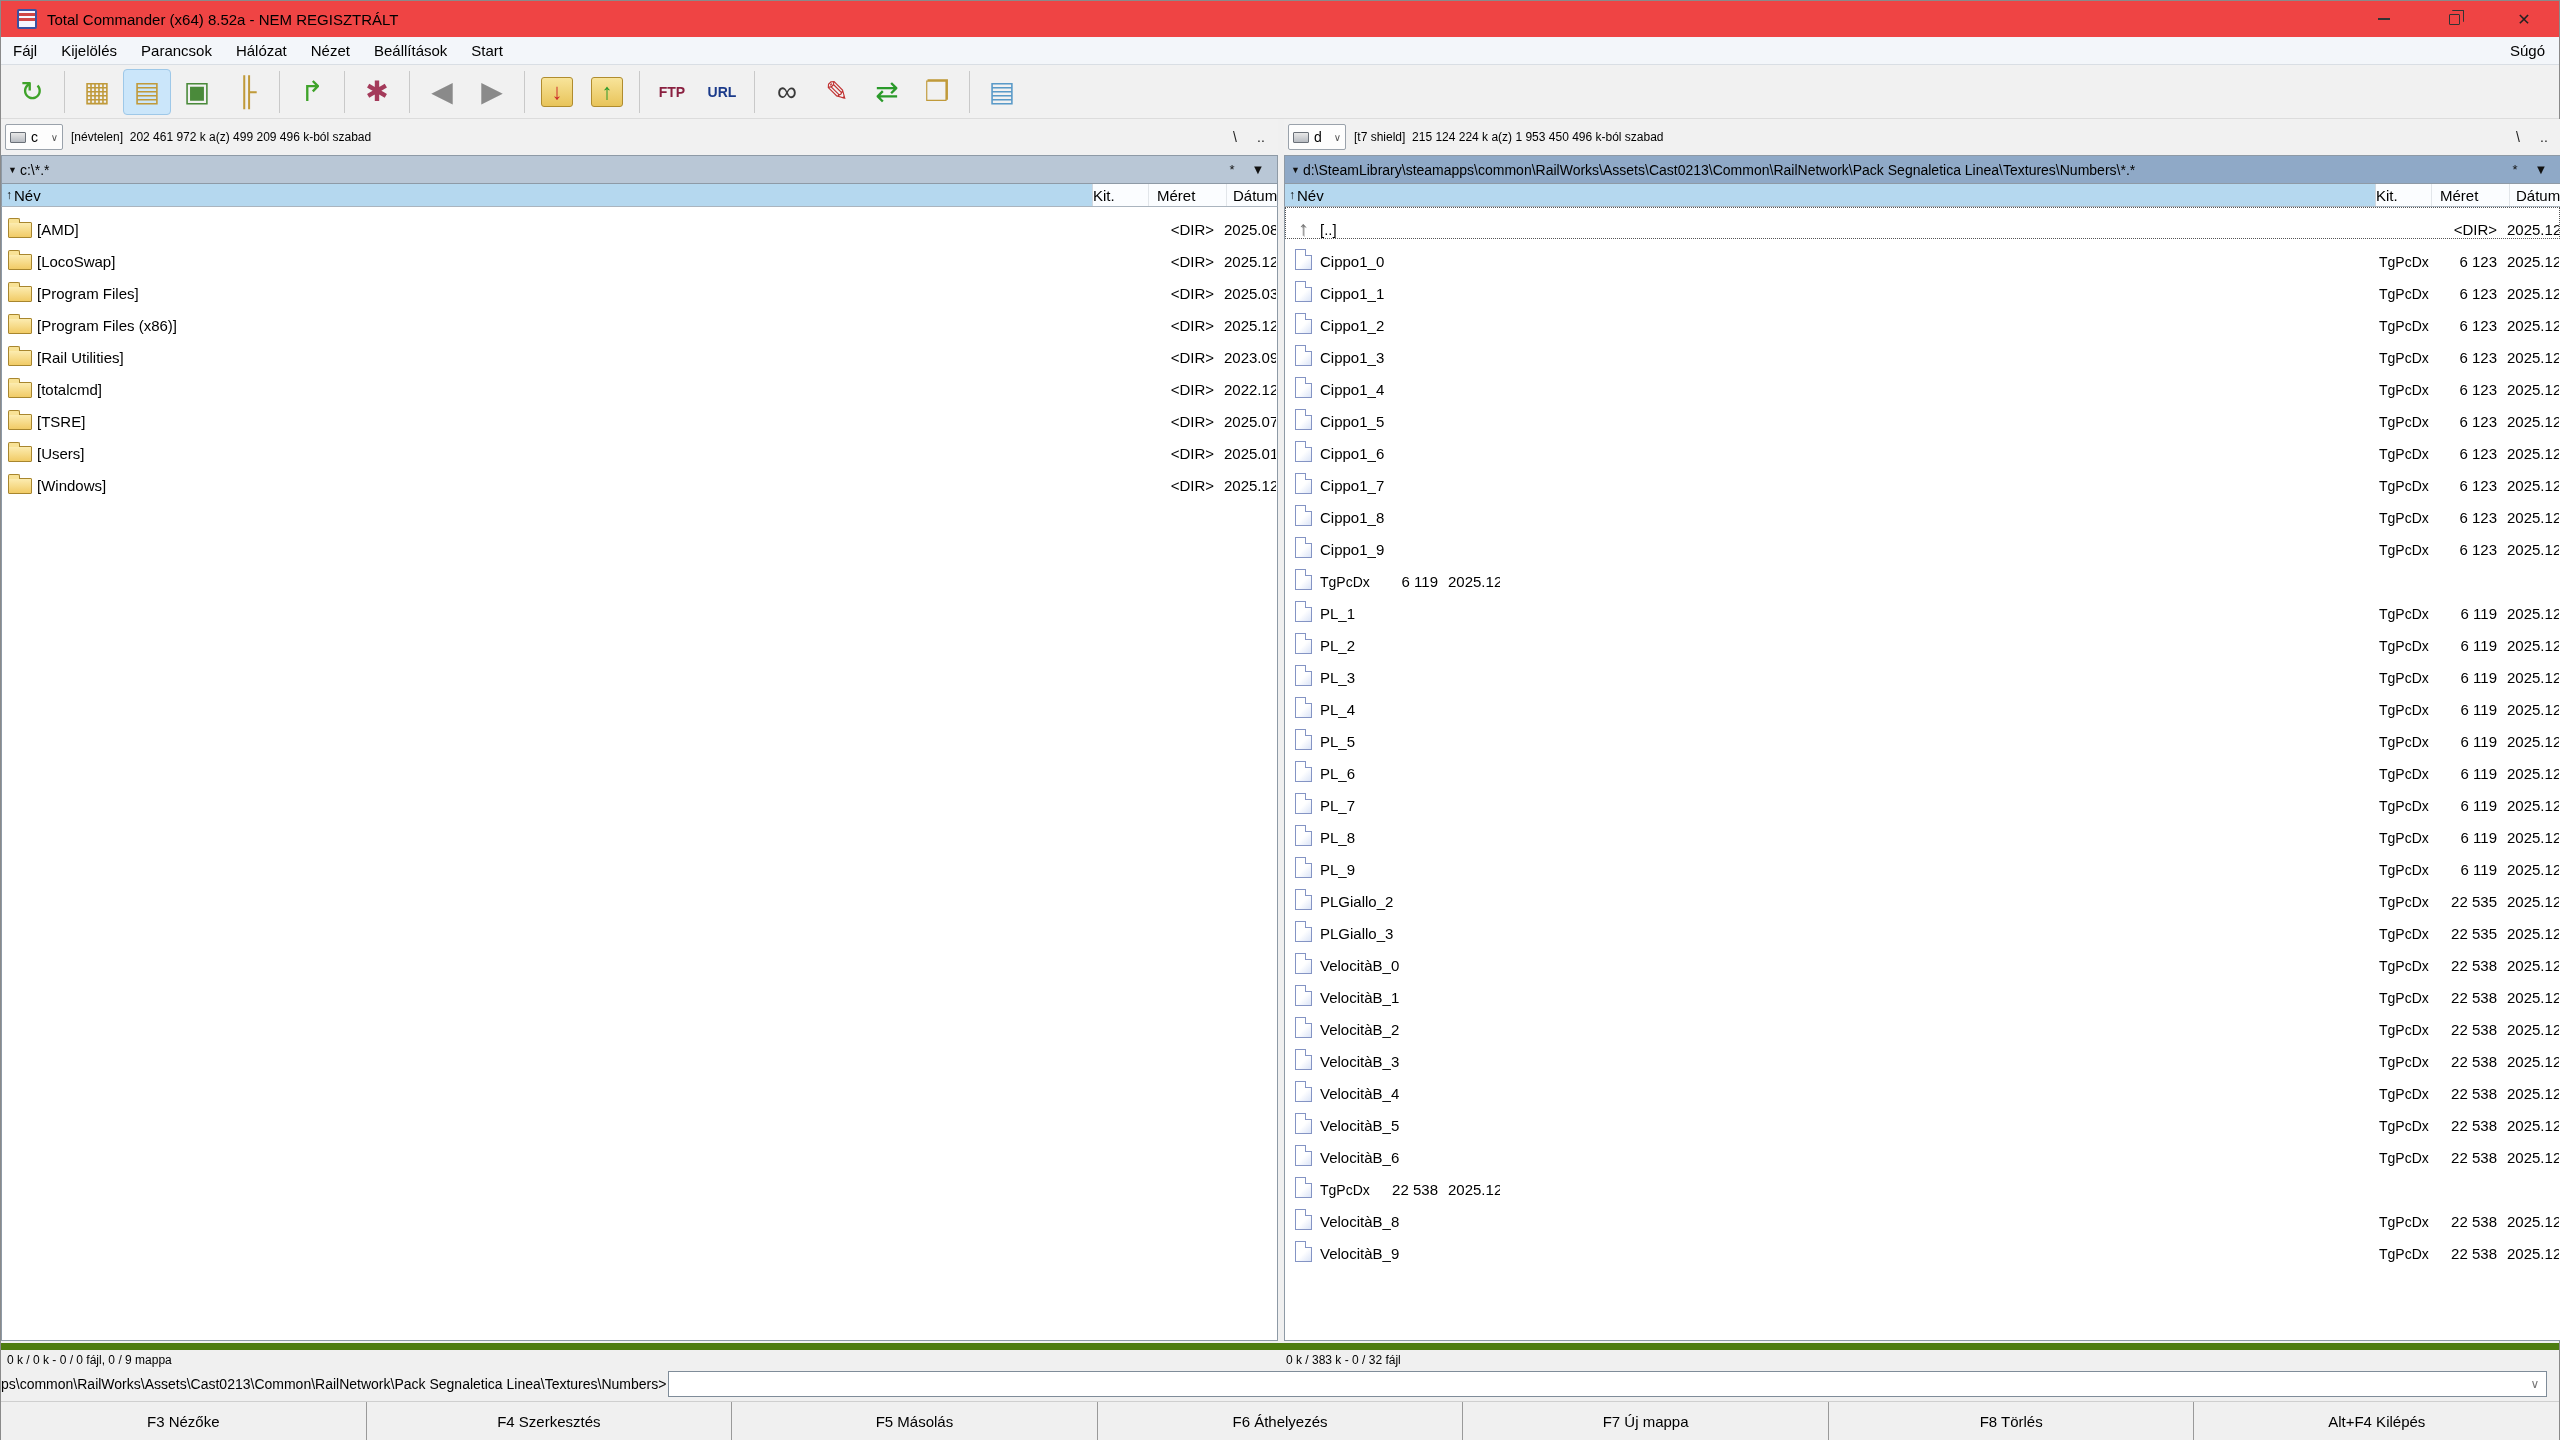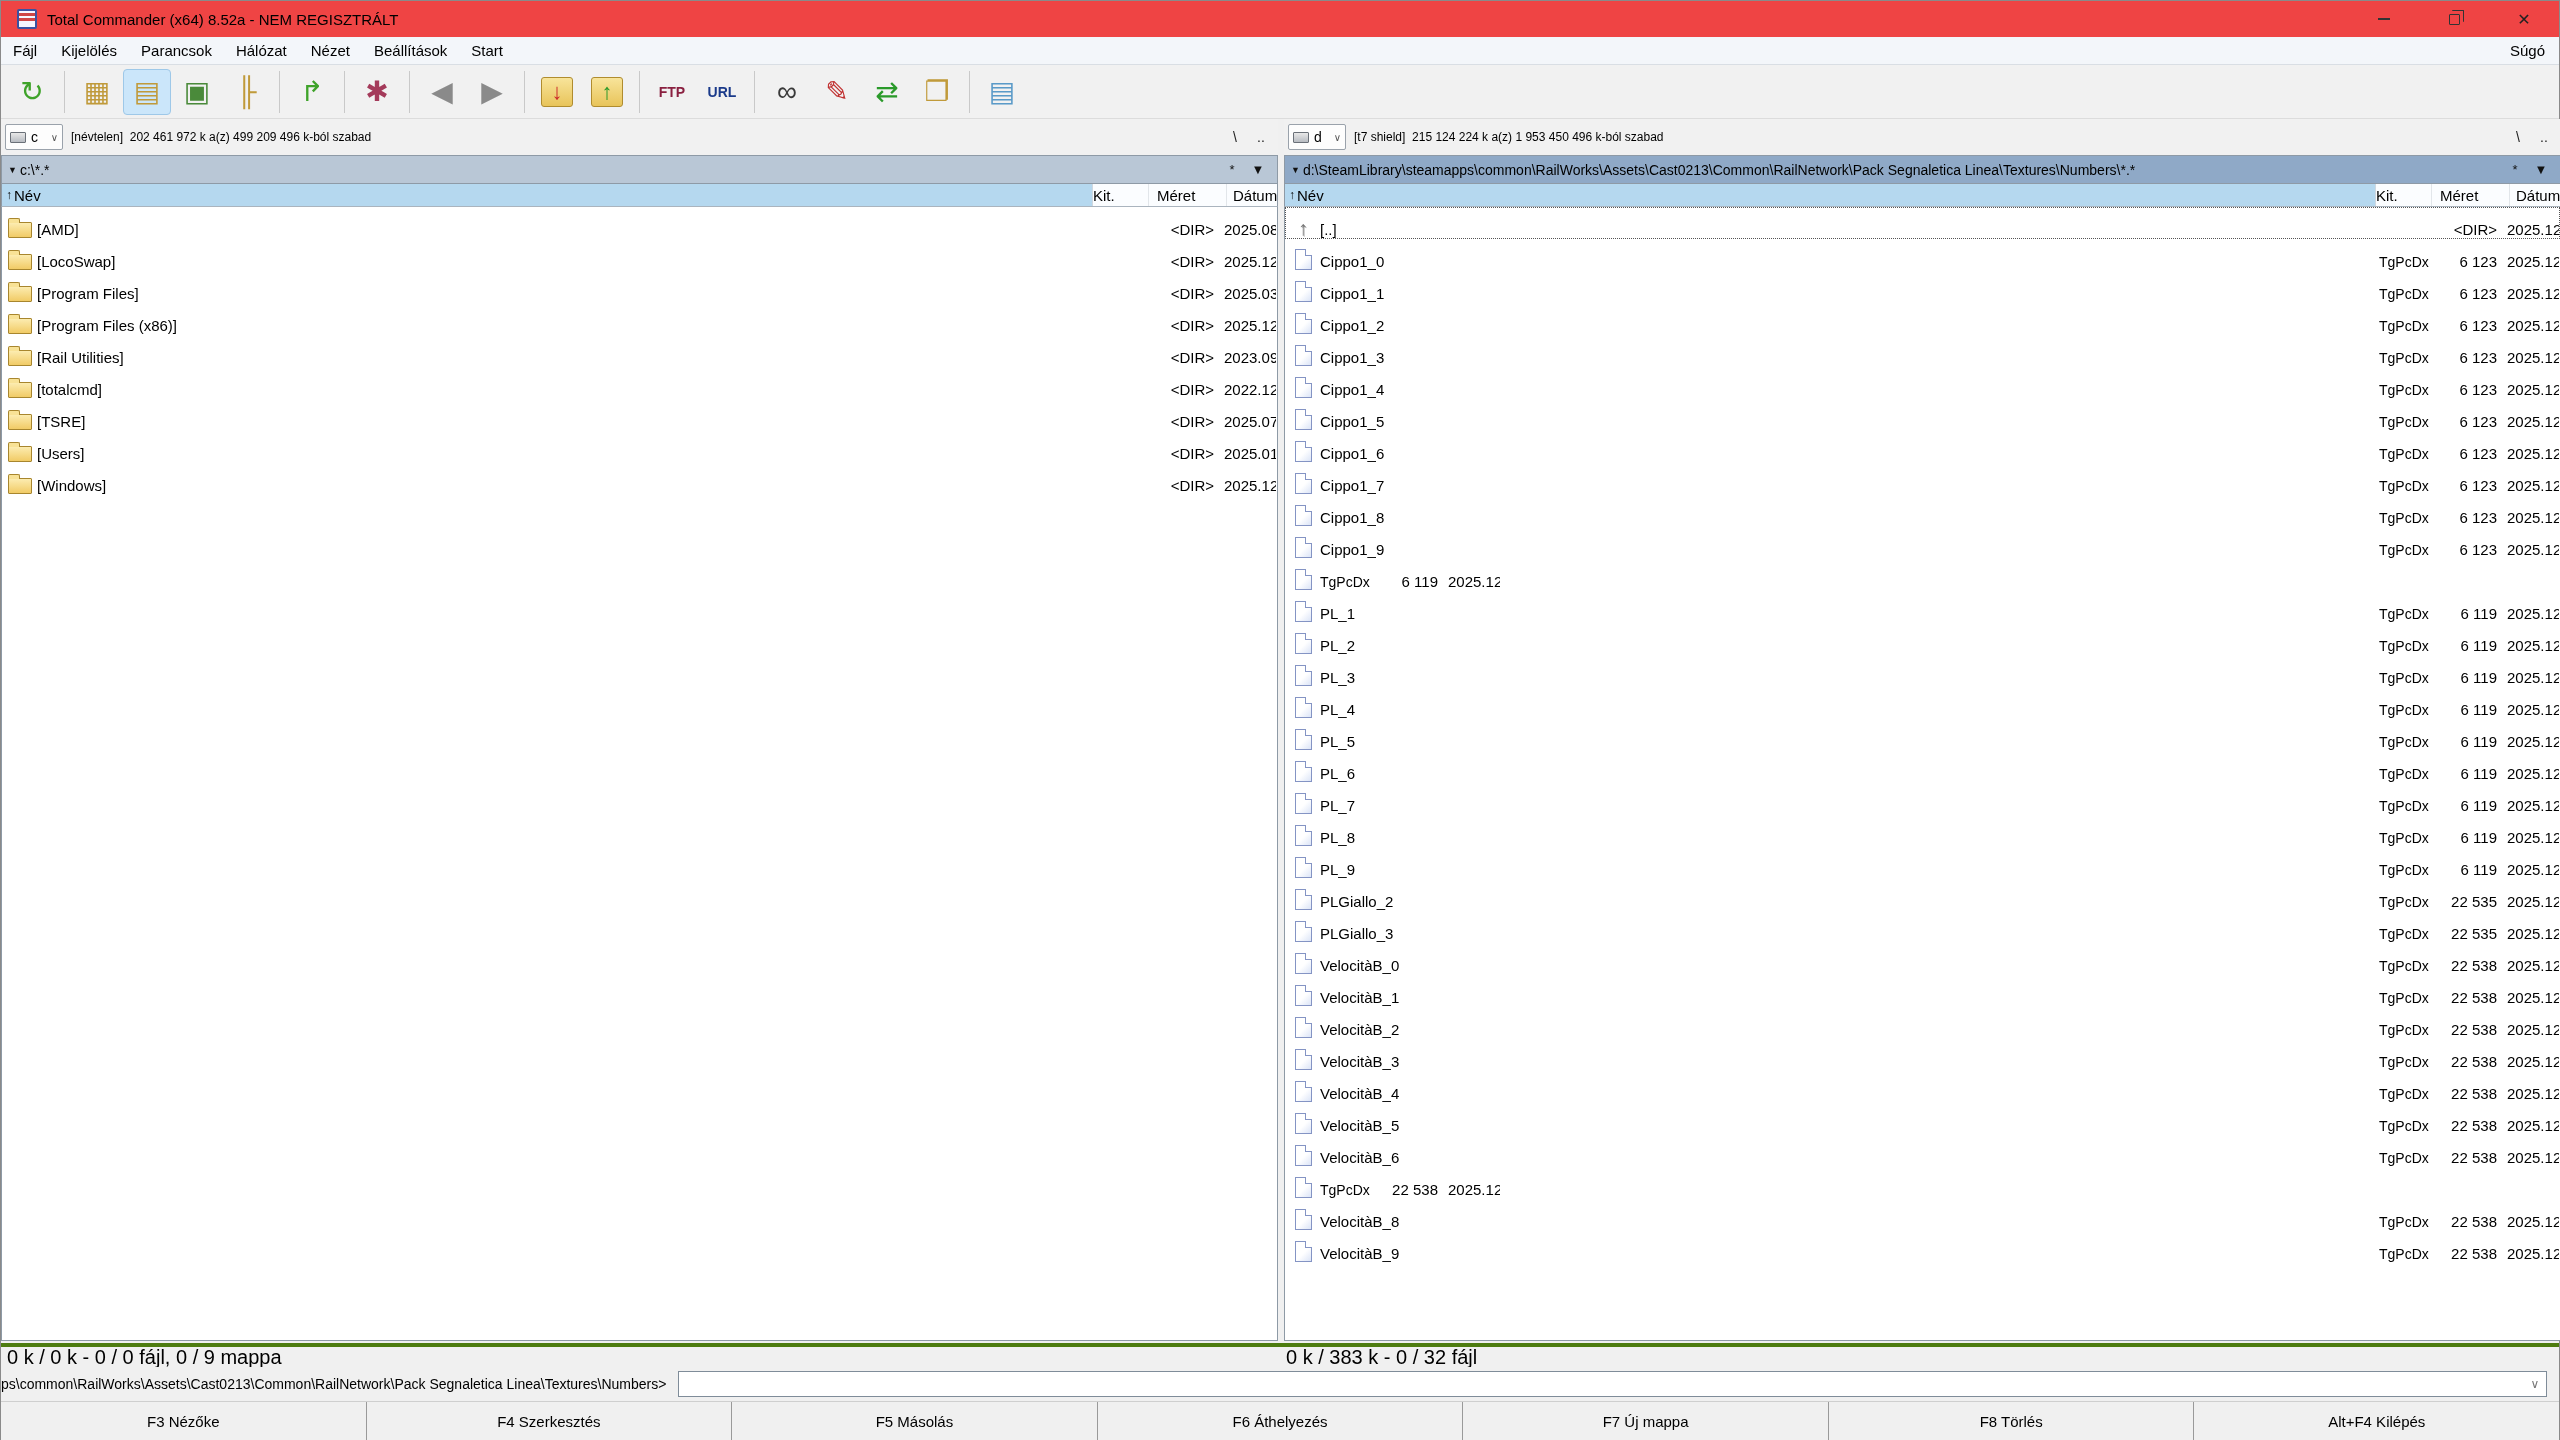--- a/index.html
+++ b/index.html
@@ -90,25 +90,25 @@
   .ic-folder::before { content:""; position:absolute; left:-1px; top:-5px; width:10px; height:4px;
     background:#f8e296; border:1px solid #a8862e; border-bottom:none; border-radius:2px 2px 0 0; }
   .ic-file { width:17px; height:21px; background:linear-gradient(135deg,#ffffff 55%,#dbe4f7); border:1px solid #8494c4;
     position:relative; }
   .ic-file::before { content:""; position:absolute; right:-1px; top:-1px; width:6px; height:6px;
     background:#fff; border-left:1px solid #8494c4; border-bottom:1px solid #8494c4; }
   .ic-up { font-size:20px; font-weight:bold; color:#777; line-height:1; text-shadow:1px 1px 0 #bbb; }
 
   
   .statusbar { position:absolute; left:0; right:0; top:1342px; height:24px; background:#f0f0f0;
-    border-top:4px solid #4d7c0f; font-size:20px; display:flex; }
+    border-top:7px solid #4d7c0f; font-size:12px; display:flex;align-items:flex-end; }
   .status-half { width:1280px; display:flex; align-items:center; padding:0 6px; }
   .cmdline { position:absolute; left:0; right:0; top:1366px; height:34px; background:#f0f0f0;
     display:flex; align-items:center; font-size:14px; }
-  .cmd-prompt { white-space:nowrap; overflow:hidden; padding-right:12px; }
+  .cmd-prompt { white-space:nowrap; overflow:hidden; padding-right:2px; }
   .cmd-input-wrap { flex:1; height:26px; background:#fff; border:1px solid #7f8c99; margin-right:12px;
     display:flex; align-items:center; }
   .cmd-input { flex:1; border:none; outline:none; height:100%; font-size:14px; padding:0 6px;
     font-family:"Liberation Sans", sans-serif; background:transparent; }
   .cmd-chevron { width:22px; text-align:center; color:#777; font-size:12px; }
   .fbar { position:absolute; left:0; right:0; top:1400px; height:40px; background:#f0f0f0;
     display:flex; border-top:1px solid #cfcfcf; }
   .fkey { flex:1; display:flex; align-items:center; justify-content:center; font-size:15px; }
   .fkey + .fkey { border-left:1px solid #9a9a9a; }
 </style>

